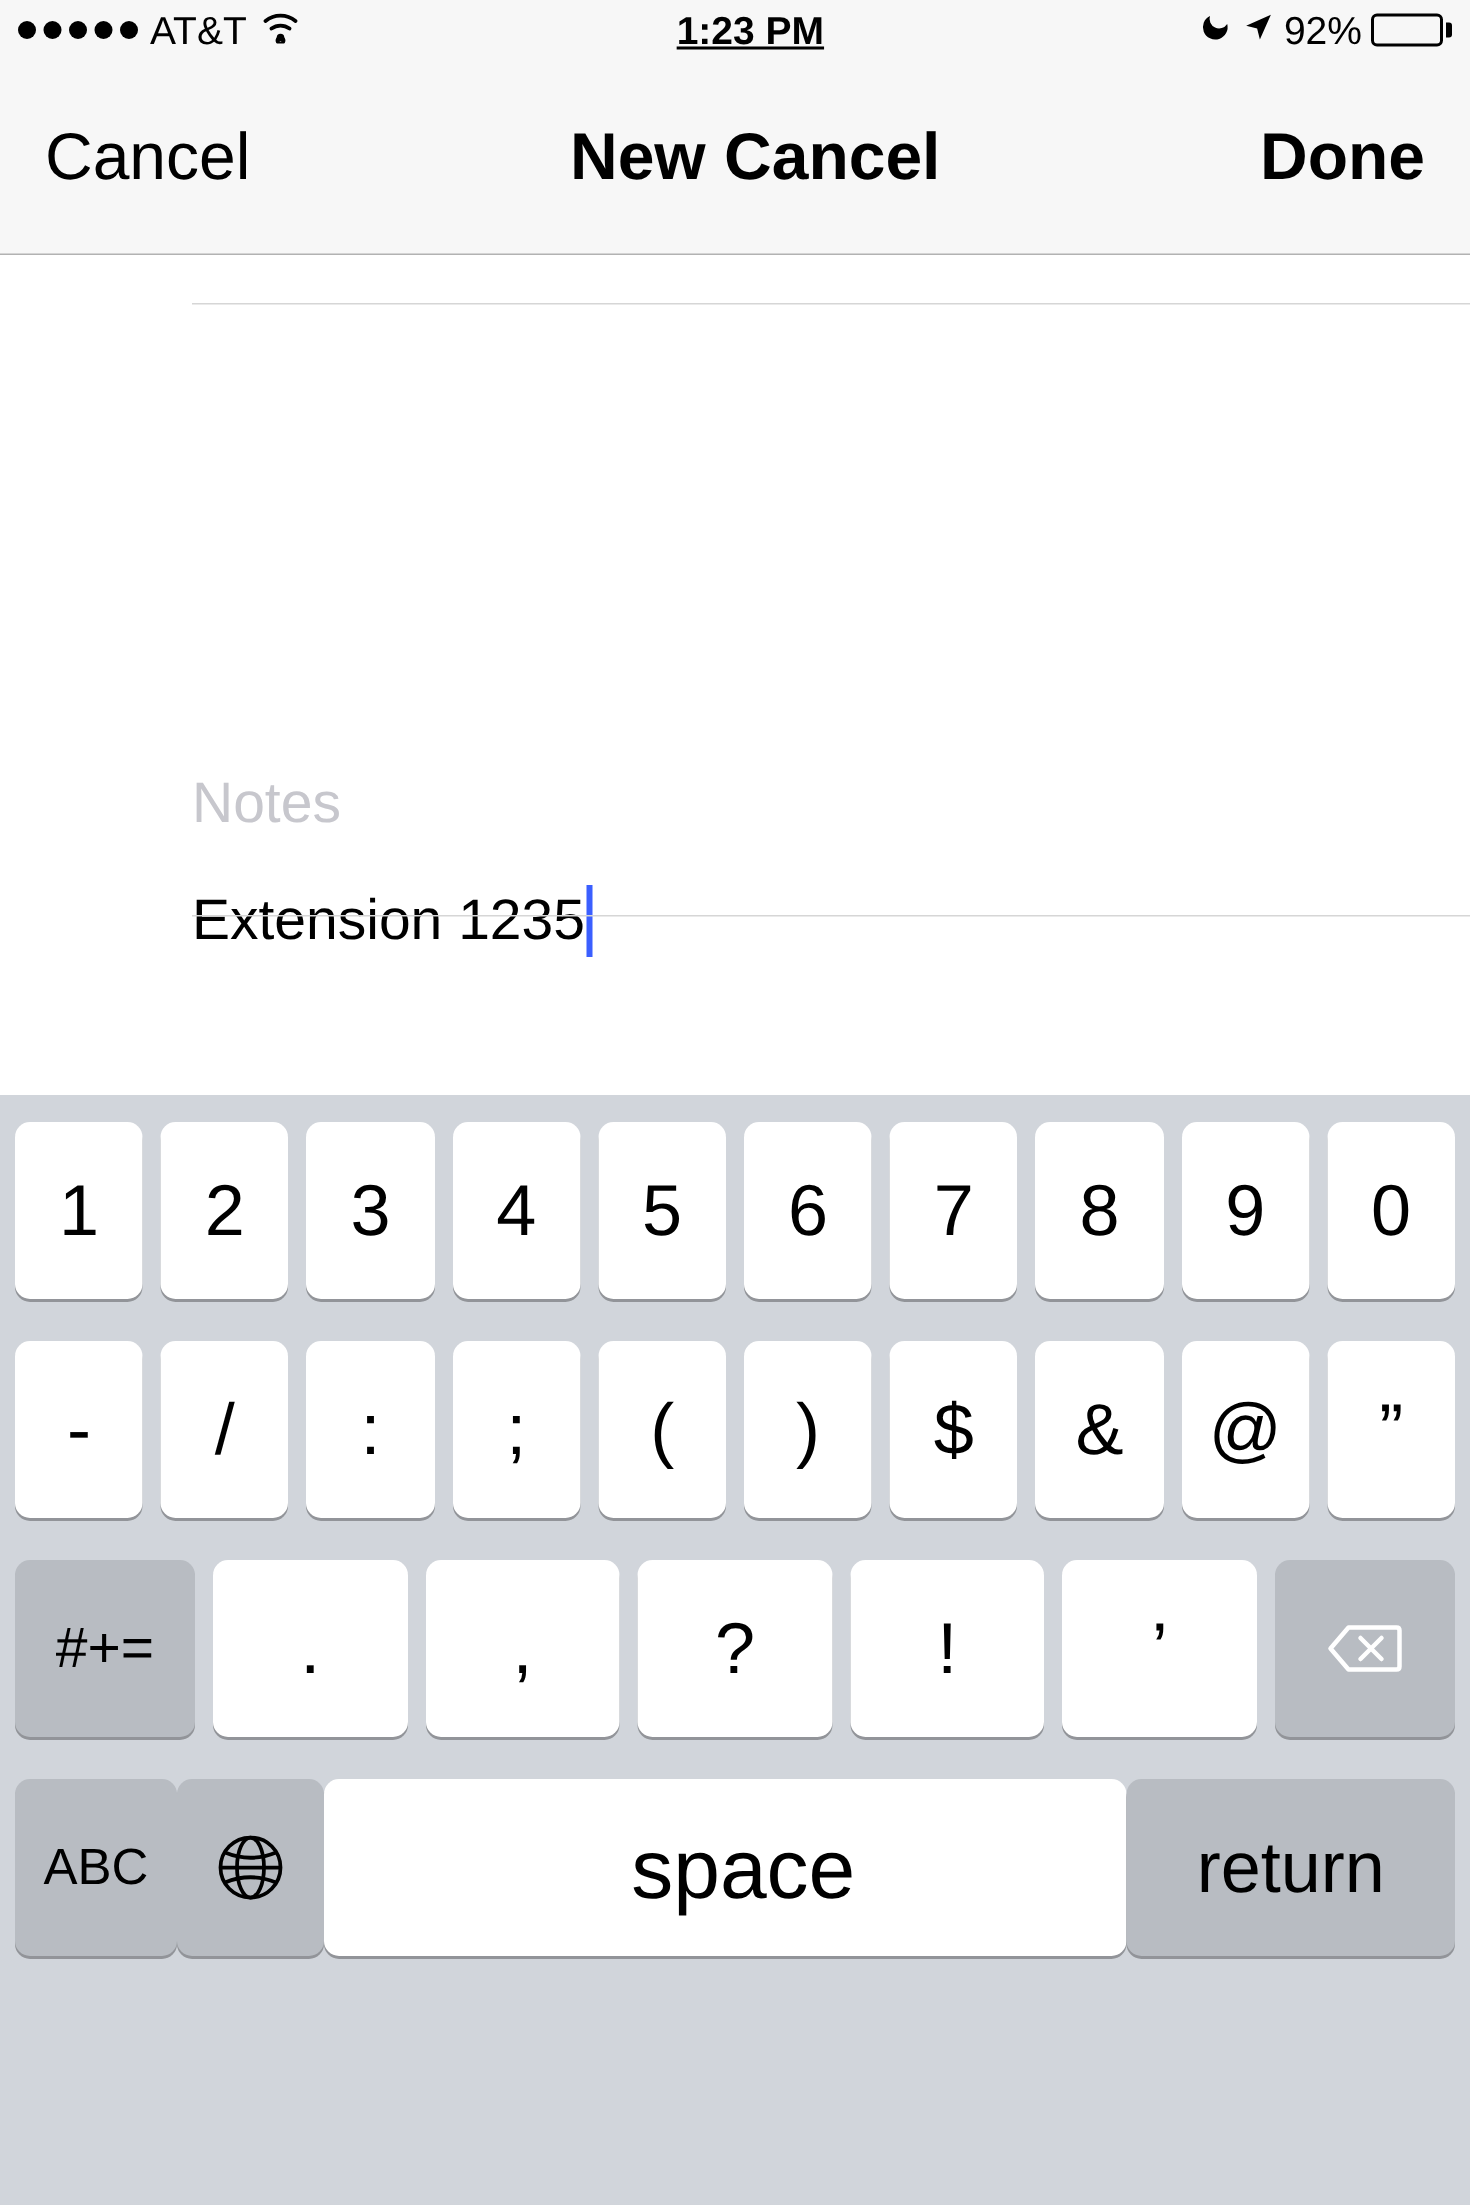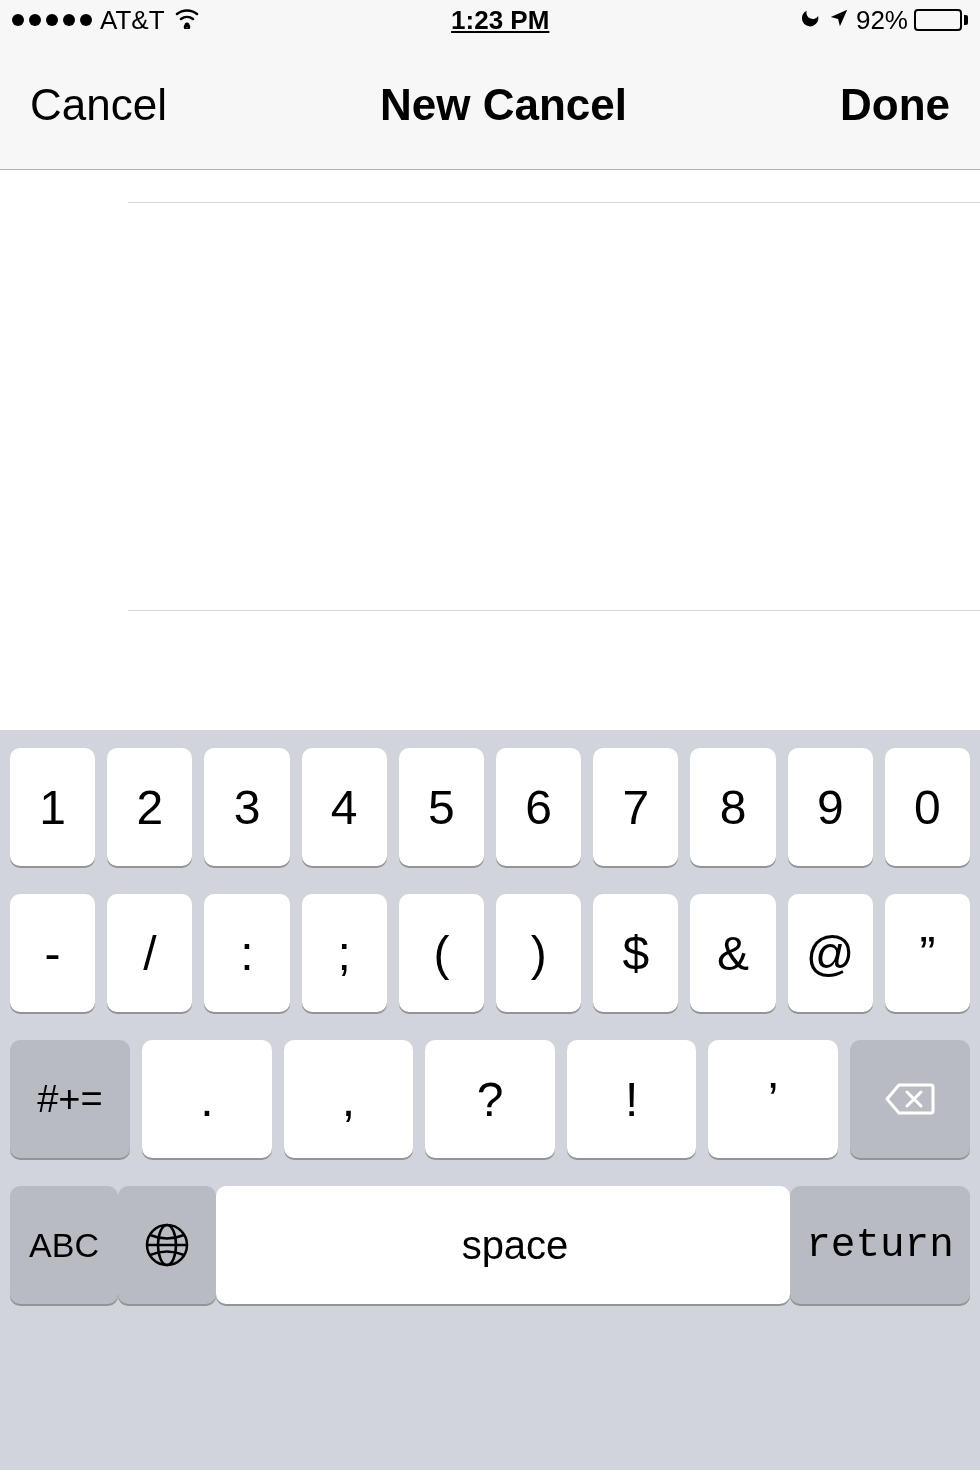--- a/index.html
+++ b/index.html
@@ -39,22 +39,22 @@
   .key { background: #fff; border-radius: 10px; box-shadow: 0 2px 0 rgba(0,0,0,0.3); display: flex; align-items: center; justify-content: center; font-size: 48px; color: #000; height: 118px; cursor: pointer; user-select: none; }
   .key.gray { background: #b8bcc2; }
   
   .kb-row.r3 { gap: 12px; }
   .kb-row.r3 .key.symbol { width: 120px; font-size: 38px; }
   .kb-row.r3 .key.punct-wide { flex:1; }
   
   .kb-row.r4 { gap: 0; }
   .kb-row.r4 .key.abc { width: 108px; font-size: 34px; }
   .kb-row.r4 .key.globe { width: 98px; }
-  .kb-row.r4 .key.space { flex: 1; font-size: 40px; padding-left: 24px; }
-  .kb-row.r4 .key.return { width: 180px; font-size: 41px; font-family: Liberation Mono, monospace; }
+  .kb-row.r4 .key.space { flex: 1; font-size: 56px; padding-left: 24px; }
+  .kb-row.r4 .key.return { width: 219px; font-size: 48px; }
   
   .globe svg { width: 46px; height: 46px; }
   
   .moon { display:inline-block; transform: rotate(-20deg); }
 </style>
 </head>
 <body>
 
 <div class="status-bar">
   <div class="status-left">
@@ -94,20 +94,27 @@
 </div>
 
 <div class="nav-bar">
   <button class="nav-btn">Cancel</button>
   <div class="nav-title">New Cancel</div>
   <button class="nav-btn done">Done</button>
 </div>
 
 <div class="content">
   <div class="small-divider"></div>
+  <div class="notes-section">
+    <div class="notes-label">Notes</div>
+    <div class="notes-input">
+      <span>Extension 1235</span>
+        <span class="cursor"></span>
+    </div>
+  </div>
   <div class="notes-divider"></div>
 </div>
 
 <div class="keyboard">
   <div class="kb-row r1">
     <div class="key">1</div>
     <div class="key">2</div>
     <div class="key">3</div>
     <div class="key">4</div>
     <div class="key">5</div>

